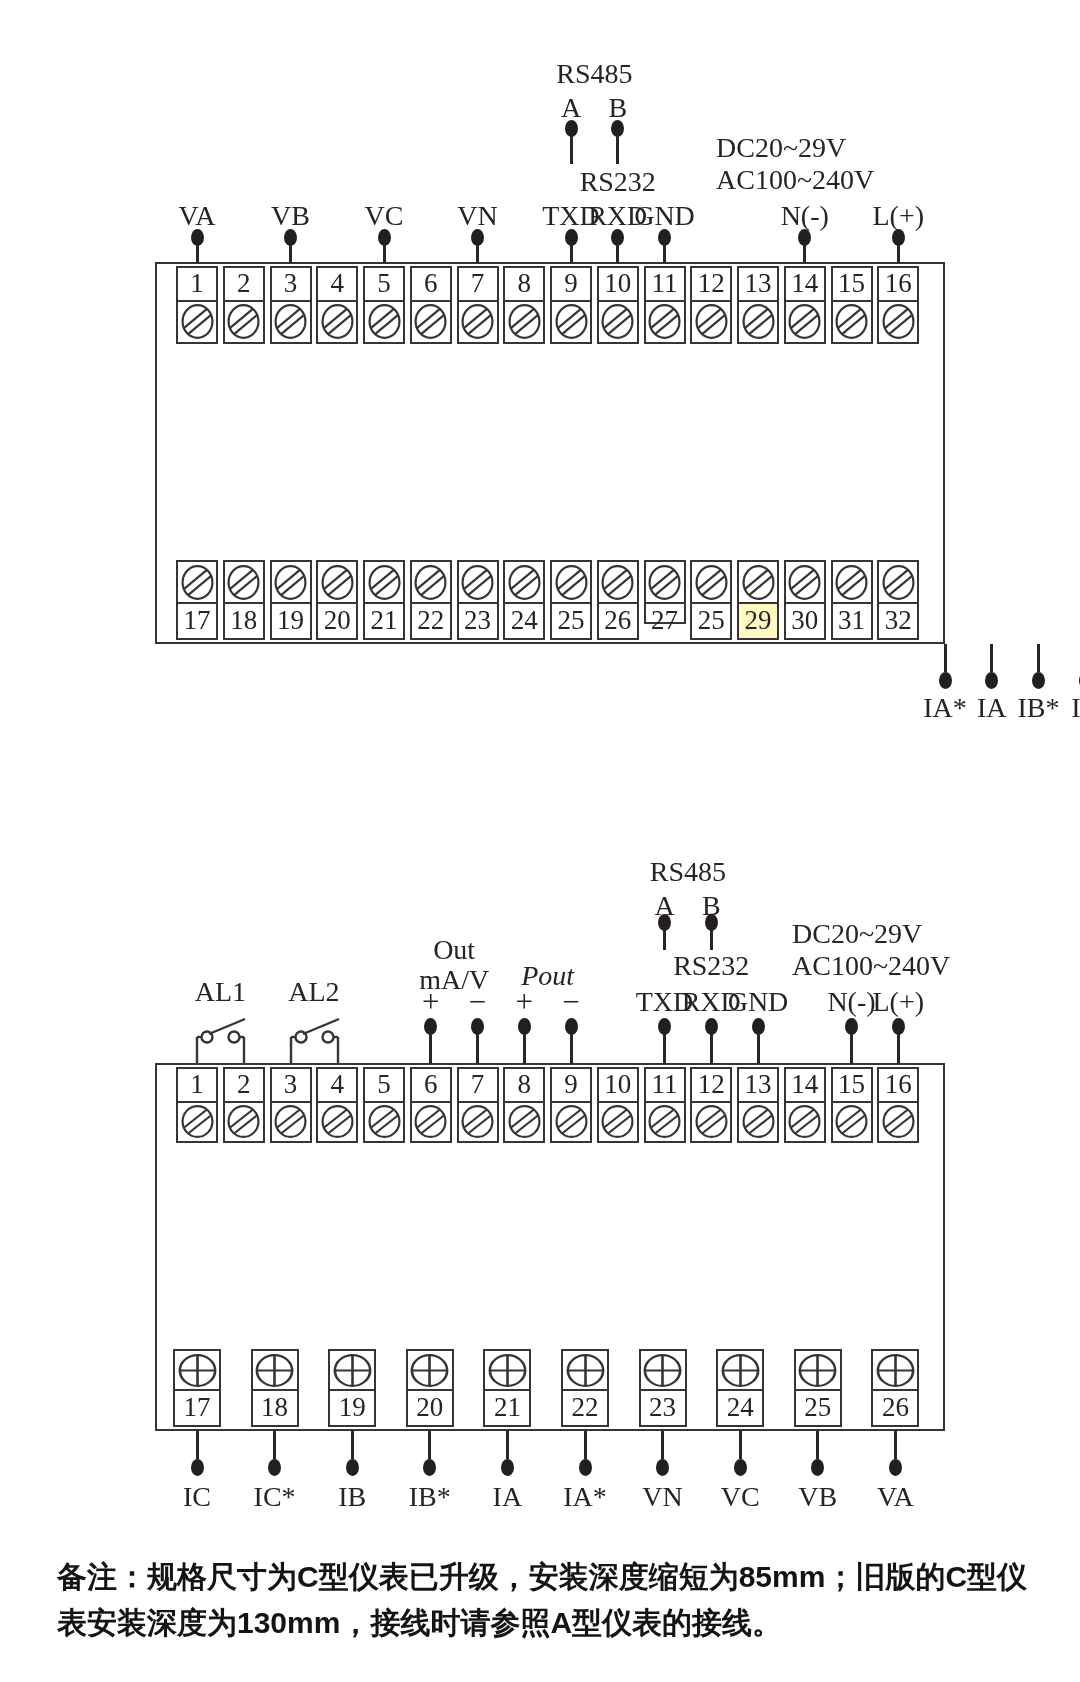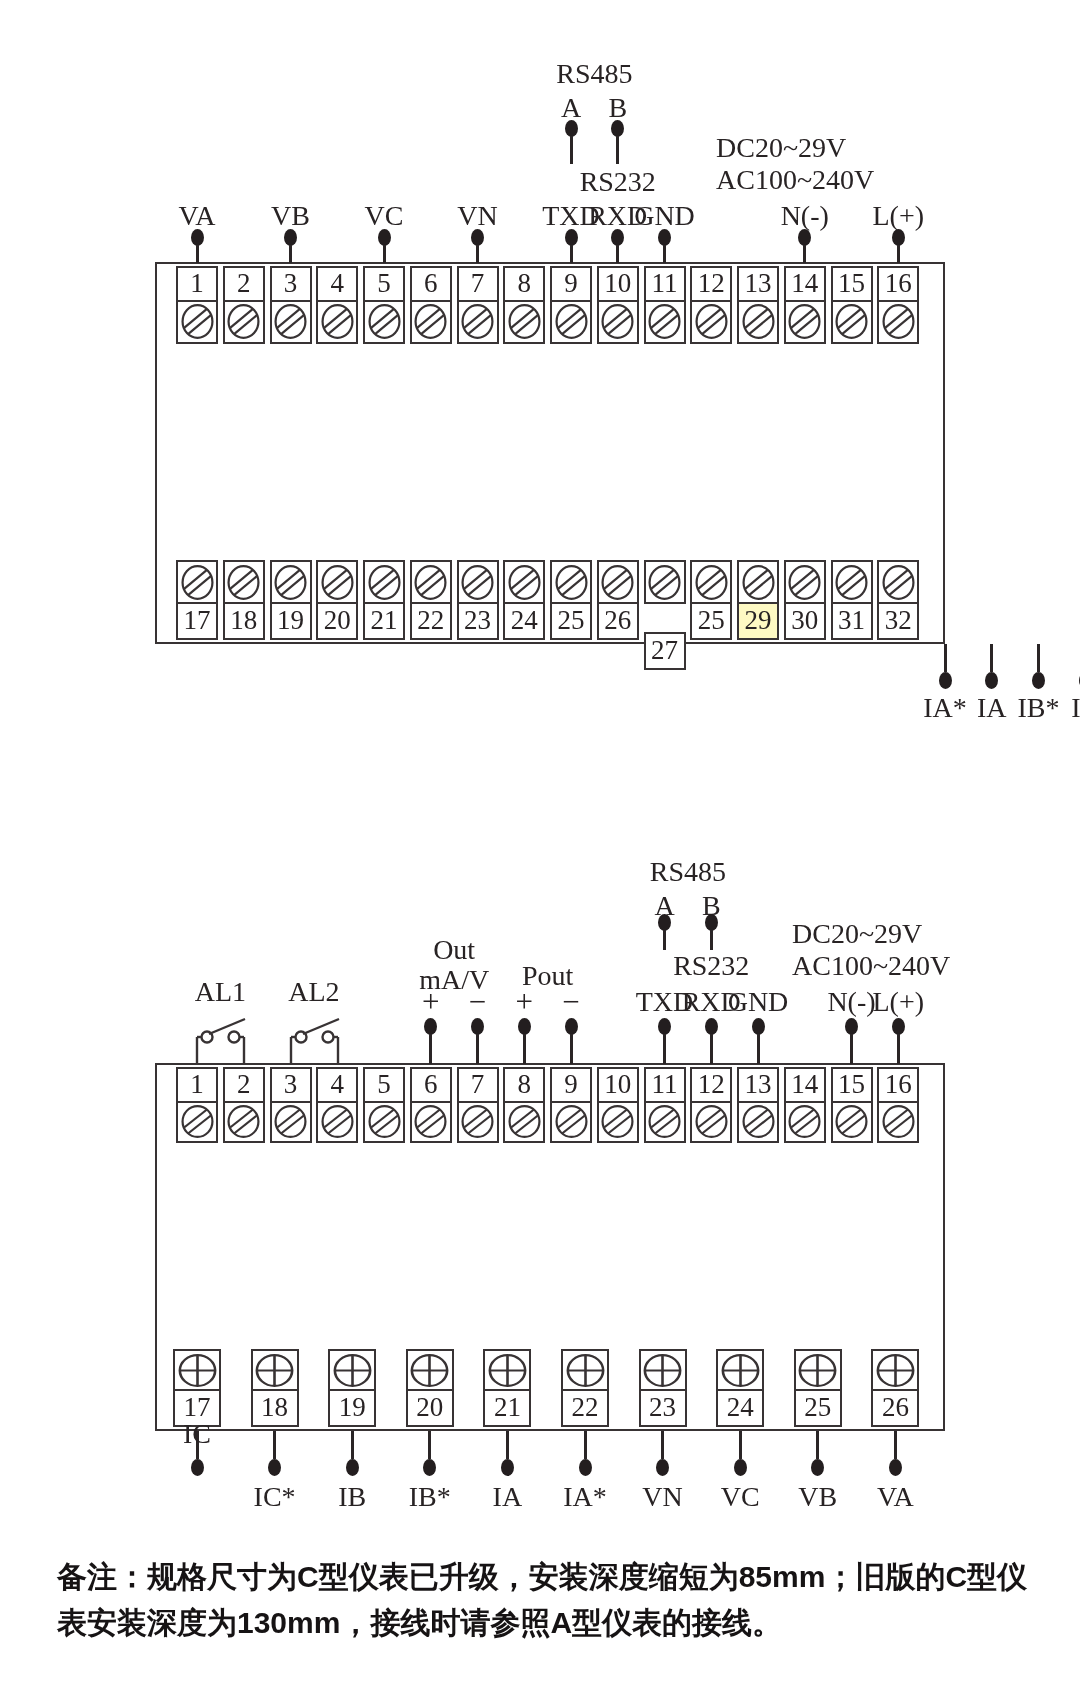--- a/index.html
+++ b/index.html
@@ -276,21 +276,21 @@
       <div style="position: absolute; left: 596.75px; top: 601.5px; width: 42px; height: 38px; border: 2.5px solid rgb(56, 51, 52); background: rgb(255, 255, 255); text-align: center; font-size: 27px; line-height: 32px;">26</div>
       <div style="position: absolute; left: 596.75px; top: 560px; width: 42px; height: 44px; border: 2.5px solid rgb(56, 51, 52); background: rgb(255, 255, 255); display: flex; align-items: center; justify-content: center;">
         <svg width="33" height="35" viewBox="0 0 42 44" preserveAspectRatio="none" fill="none">
           <g stroke="#383334" stroke-width="2.8">
             <ellipse cx="21" cy="22" rx="19" ry="20.5"></ellipse>
             <line x1="4" y1="30" x2="33" y2="6"></line>
             <line x1="9" y1="38" x2="38" y2="14"></line>
           </g>
         </svg>
       </div>
-      <div style="position: absolute; left: 643.5px; top: 601.5px; width: 42px; height: 38px; border: 2.5px solid rgb(56, 51, 52); background: rgb(255, 255, 255); text-align: center; font-size: 27px; line-height: 32px; margin-top: 30px;">27</div>
+      <div style="position: absolute; left: 643.5px; top: 601.5px; width: 42px; height: 22px; border: 2.5px solid rgb(56, 51, 52); background: rgb(255, 255, 255); text-align: center; font-size: 27px; line-height: 32px;">27</div>
       <div style="position: absolute; left: 643.5px; top: 560px; width: 42px; height: 44px; border: 2.5px solid rgb(56, 51, 52); background: rgb(255, 255, 255); display: flex; align-items: center; justify-content: center;">
         <svg width="33" height="35" viewBox="0 0 42 44" preserveAspectRatio="none" fill="none">
           <g stroke="#383334" stroke-width="2.8">
             <ellipse cx="21" cy="22" rx="19" ry="20.5"></ellipse>
             <line x1="4" y1="30" x2="33" y2="6"></line>
             <line x1="9" y1="38" x2="38" y2="14"></line>
           </g>
         </svg>
       </div>
       <div style="position: absolute; left: 690.25px; top: 601.5px; width: 42px; height: 38px; border: 2.5px solid rgb(56, 51, 52); background: rgb(255, 255, 255); text-align: center; font-size: 27px; line-height: 32px;">25</div>
@@ -672,21 +672,21 @@
             <line x1="8" y1="26" x2="12.5" y2="26"></line>
             <line x1="50.5" y1="26" x2="55" y2="26"></line>
             <circle cx="18" cy="26" r="5.5"></circle>
             <circle cx="45" cy="26" r="5.5"></circle>
             <line x1="20" y1="23" x2="56" y2="8"></line>
           </g>
         </svg></div>
       <div class="dlabel" style="position: absolute; left: 223.875px; top: 976px; width: 180px; text-align: center; font-size: 28px;">AL2</div>
       <div class="dlabel" style="position: absolute; left: 364.125px; top: 934px; width: 180px; text-align: center; font-size: 28px;">Out</div>
       <div class="dlabel" style="position: absolute; left: 364.125px; top: 964px; width: 180px; text-align: center; font-size: 28px;">mA/V</div>
-      <div class="dlabel" style="position: absolute; left: 457.625px; top: 960px; width: 180px; text-align: center; font-size: 28px;">Pout</div>
+      <div class="dlabel" style="position: absolute; left: 457.625px; top: 960px; width: 180px; text-align: center; font-size: 28px; font-style: italic;">Pout</div>
       <div class="dlabel" style="position: absolute; left: 597.875px; top: 856px; width: 180px; text-align: center; font-size: 28px;">RS485</div>
       <div class="dlabel" style="position: absolute; left: 574.5px; top: 890px; width: 180px; text-align: center; font-size: 28px;">A</div>
       <div class="dlabel" style="position: absolute; left: 621.25px; top: 890px; width: 180px; text-align: center; font-size: 28px;">B</div>
       <div class="dot" style="position: absolute; left: 658px; top: 913.5px; width: 13px; height: 17px;"></div>
       <div class="stem" style="position: absolute; left: 663px; top: 930px; width: 3px; height: 20px;"></div>
       <div class="dot" style="position: absolute; left: 704.75px; top: 913.5px; width: 13px; height: 17px;"></div>
       <div class="stem" style="position: absolute; left: 709.75px; top: 930px; width: 3px; height: 20px;"></div>
       <div class="dlabel" style="position: absolute; left: 621.25px; top: 950px; width: 180px; text-align: center; font-size: 28px;">RS232</div>
       <div class="dlabel" style="position: absolute; left: 792px; top: 918px; width: 280px; font-size: 28px;">DC20~29V</div>
       <div class="dlabel" style="position: absolute; left: 792px; top: 950px; width: 280px; font-size: 28px;">AC100~240V</div>
@@ -712,21 +712,21 @@
       <div class="dot" style="position: absolute; left: 751.5px; top: 1017.5px; width: 13px; height: 17px;"></div>
       <div class="stem" style="position: absolute; left: 756.5px; top: 1034px; width: 3px; height: 30px;"></div>
       <div class="dlabel" style="position: absolute; left: 761.5px; top: 986px; width: 180px; text-align: center; font-size: 28px;">N(-)</div>
       <div class="dot" style="position: absolute; left: 845px; top: 1017.5px; width: 13px; height: 17px;"></div>
       <div class="stem" style="position: absolute; left: 850px; top: 1034px; width: 3px; height: 30px;"></div>
       <div class="dlabel" style="position: absolute; left: 808.25px; top: 986px; width: 180px; text-align: center; font-size: 28px;">L(+)</div>
       <div class="dot" style="position: absolute; left: 891.75px; top: 1017.5px; width: 13px; height: 17px;"></div>
       <div class="stem" style="position: absolute; left: 896.75px; top: 1034px; width: 3px; height: 30px;"></div>
       <div class="stem" style="position: absolute; left: 195.5px; top: 1431px; width: 3px; height: 28px;"></div>
       <div class="dot" style="position: absolute; left: 190.5px; top: 1458.5px; width: 13px; height: 17px;"></div>
-      <div class="dlabel" style="position: absolute; left: 107px; top: 1418px; width: 180px; text-align: center; font-size: 28px;">IC</div>
+      <div class="dlabel" style="position: absolute; left: 107px; top: 1481px; width: 180px; text-align: center; font-size: 28px;">IC</div>
       <div class="stem" style="position: absolute; left: 273.1px; top: 1431px; width: 3px; height: 28px;"></div>
       <div class="dot" style="position: absolute; left: 268.1px; top: 1458.5px; width: 13px; height: 17px;"></div>
       <div class="dlabel" style="position: absolute; left: 184.6px; top: 1481px; width: 180px; text-align: center; font-size: 28px;">IC*</div>
       <div class="stem" style="position: absolute; left: 350.7px; top: 1431px; width: 3px; height: 28px;"></div>
       <div class="dot" style="position: absolute; left: 345.7px; top: 1458.5px; width: 13px; height: 17px;"></div>
       <div class="dlabel" style="position: absolute; left: 262.2px; top: 1481px; width: 180px; text-align: center; font-size: 28px;">IB</div>
       <div class="stem" style="position: absolute; left: 428.3px; top: 1431px; width: 3px; height: 28px;"></div>
       <div class="dot" style="position: absolute; left: 423.3px; top: 1458.5px; width: 13px; height: 17px;"></div>
       <div class="dlabel" style="position: absolute; left: 339.8px; top: 1481px; width: 180px; text-align: center; font-size: 28px;">IB*</div>
       <div class="stem" style="position: absolute; left: 505.9px; top: 1431px; width: 3px; height: 28px;"></div>

